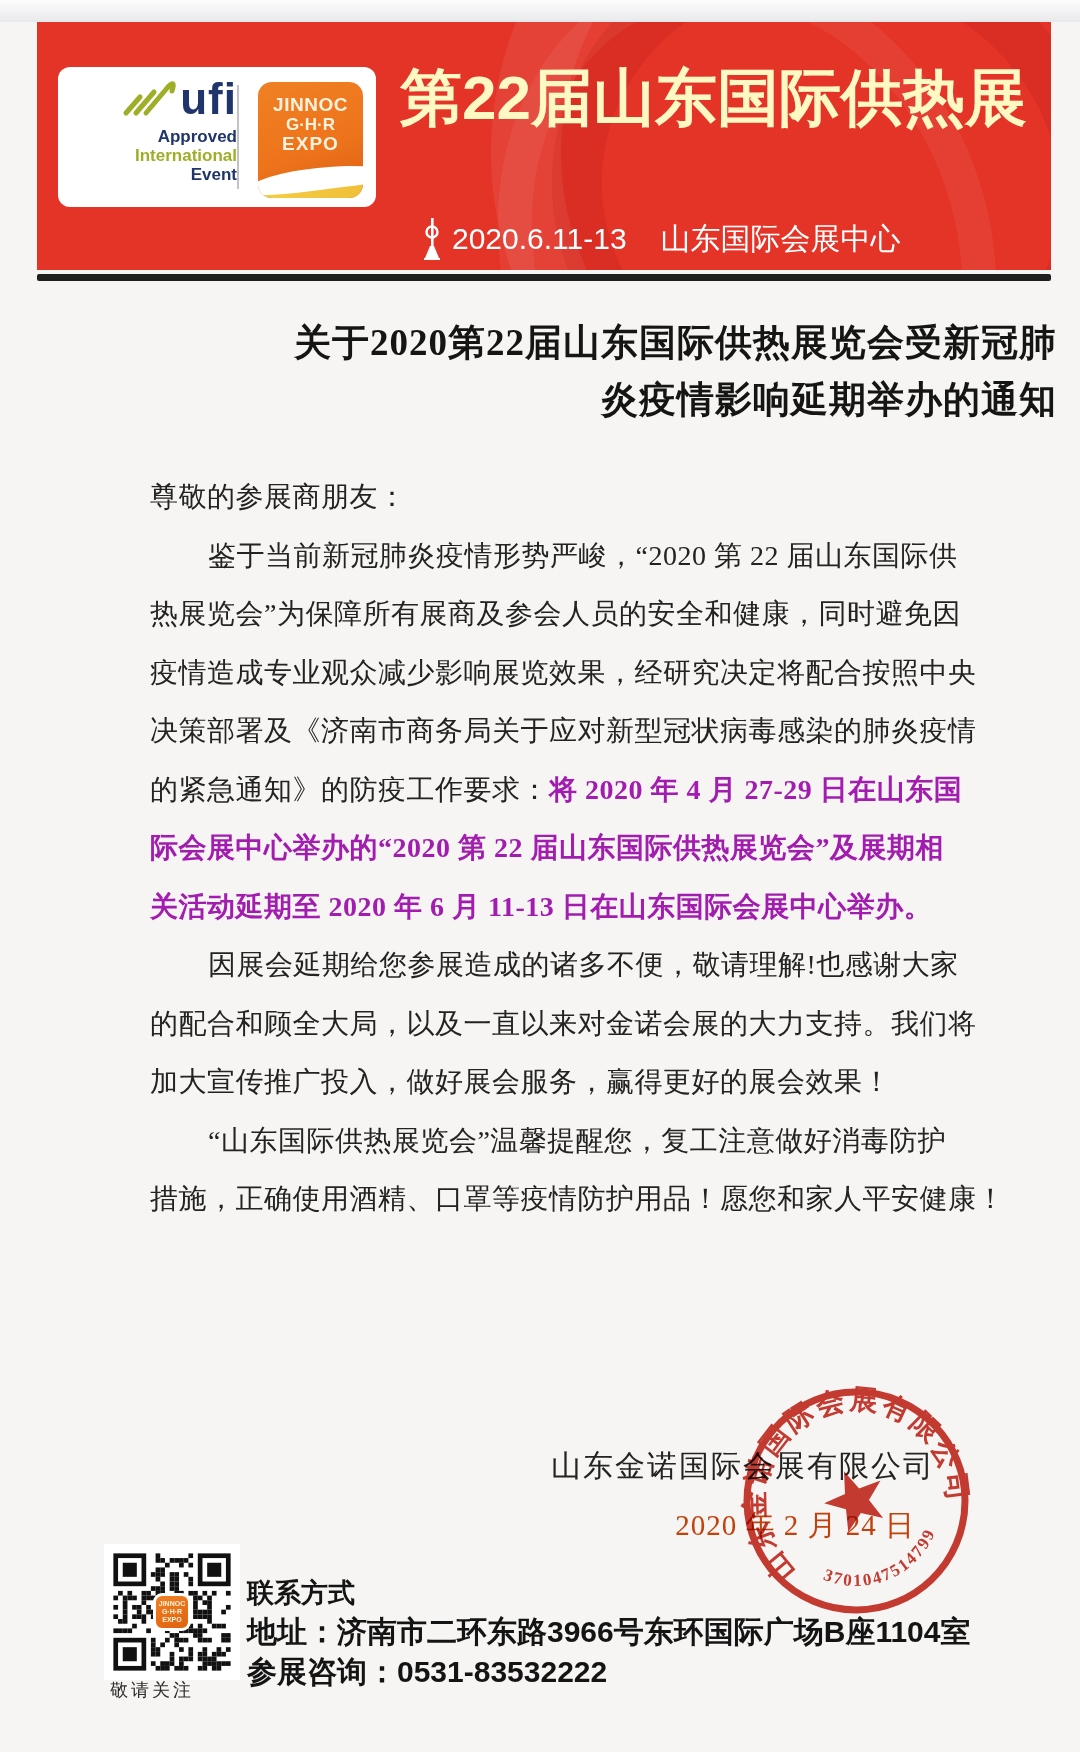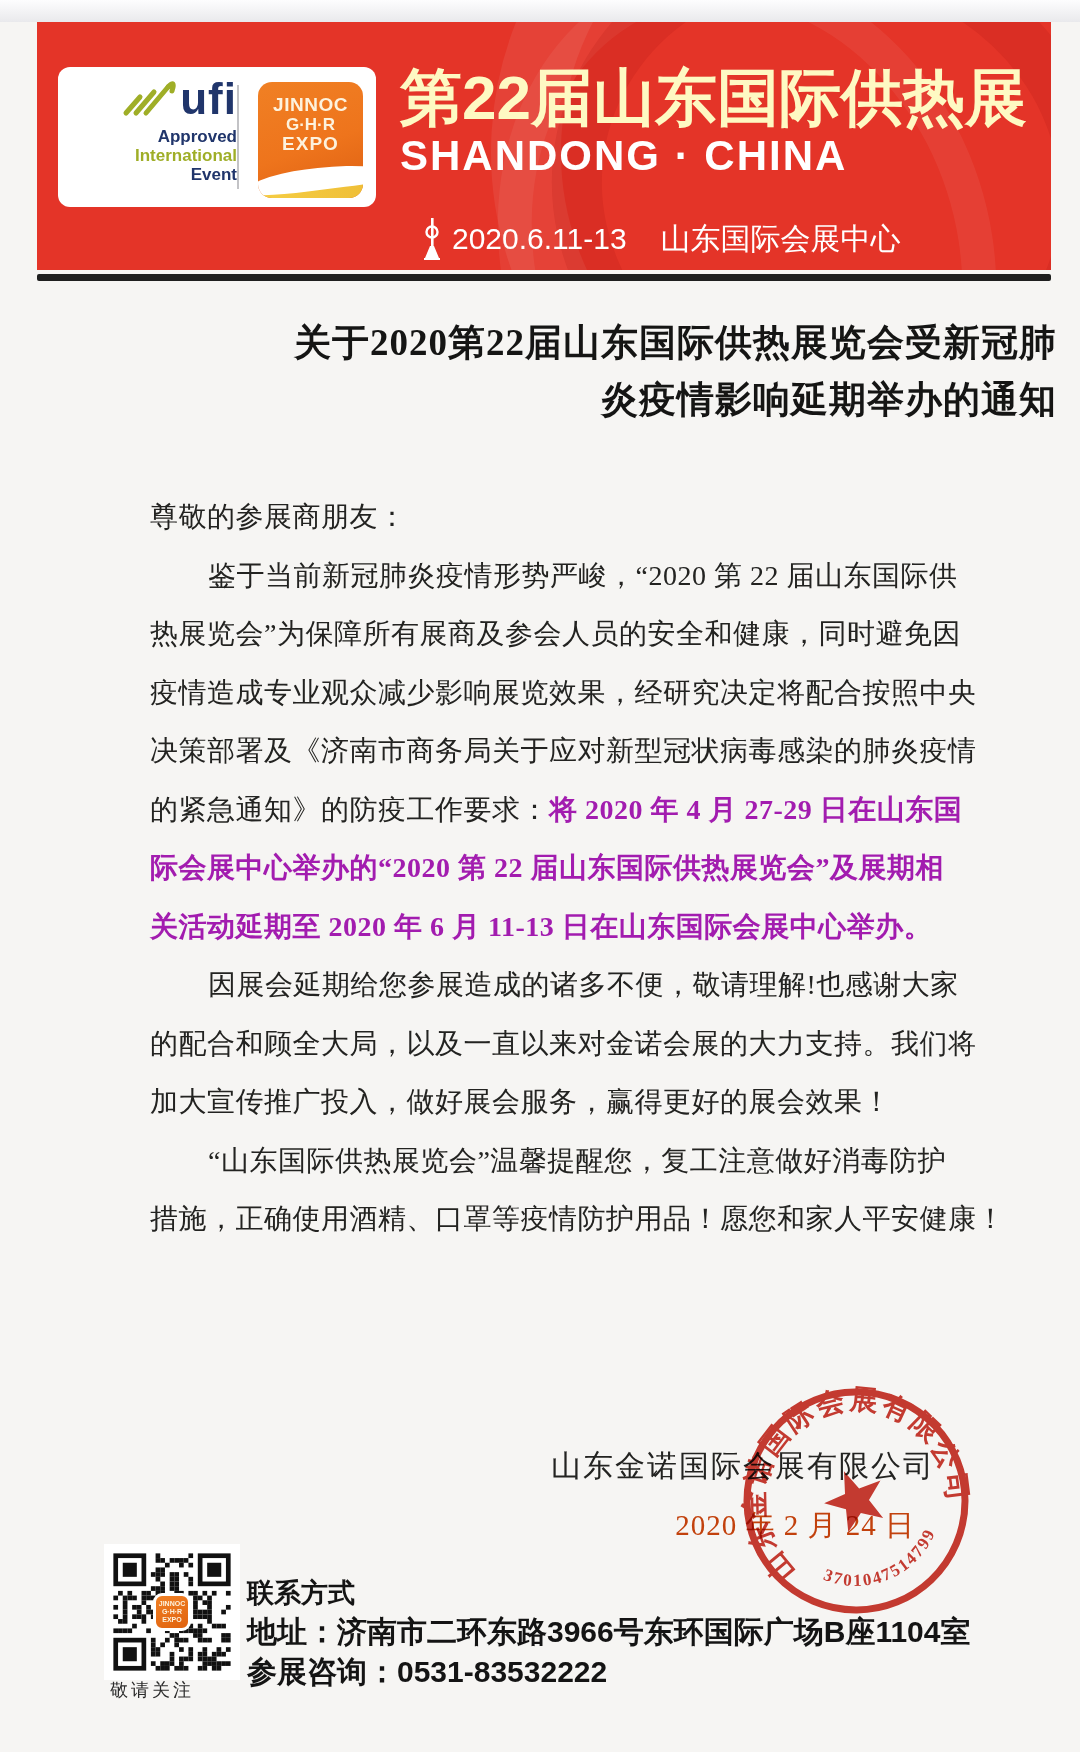--- a/index.html
+++ b/index.html
@@ -53,21 +53,21 @@
       color:#fff;font-size:30px;font-weight:500;}
   .monument{width:20px;height:42px;margin-right:10px;flex:none;}
   .venue{margin-left:34px;text-align:center;}
 
   .black-rule{position:absolute;left:37px;top:274px;width:1014px;height:7px;
       background:var(--black-bar,#1f1f1f);border-radius:2px;}
 
   
   .doc-title{position:absolute;left:57px;top:314px;width:1000px;text-align:right;
       font-size:37px;font-weight:bold;color:#151514;line-height:57px;letter-spacing:1px;}
-  .doc-body{position:absolute;left:150px;top:488px;width:800px;
+  .doc-body{position:absolute;left:150px;top:468px;width:800px;
       font-size:28px;color:#232321;line-height:58.5px;letter-spacing:.5px;}
   .bline{white-space:nowrap;}
   .bline.ind{padding-left:58px;}
   .bline .b{font-weight:bold;color:#a21caf;}
 
   .signature{position:absolute;left:535px;top:1446px;width:400px;text-align:right;
       font-size:30px;color:#232321;letter-spacing:2px;}
   .doc-date{position:absolute;left:535px;top:1506px;width:380px;text-align:right;
       font-size:29px;color:#c2410c;letter-spacing:1px;}
 
@@ -121,21 +121,20 @@
       <div class="jinnoc">
         <div class="j1">JINNOC</div>
         <div class="j2">G·H·R</div>
         <div class="j3">EXPO</div>
         <div class="wave-gold"></div>
         <div class="wave-white"></div>
       </div>
     </div>
 
     <div class="banner-title">第22届山东国际供热展</div>
-    <div class="banner-sub1">SHANDONG · CHINA</div>
     <div class="banner-date-row">
       <svg class="monument" viewBox="0 0 20 42">
         <g fill="#fff">
           <rect x="9" y="0" width="2.6" height="34"></rect>
           <polygon points="3,40 17,40 12,28 8,28"></polygon>
           <rect x="2" y="40" width="16" height="2"></rect>
         </g>
         <circle cx="10" cy="14" r="5.5" fill="none" stroke="#fff" stroke-width="2.4"></circle>
       </svg>
       <span>2020.6.11-13</span>

